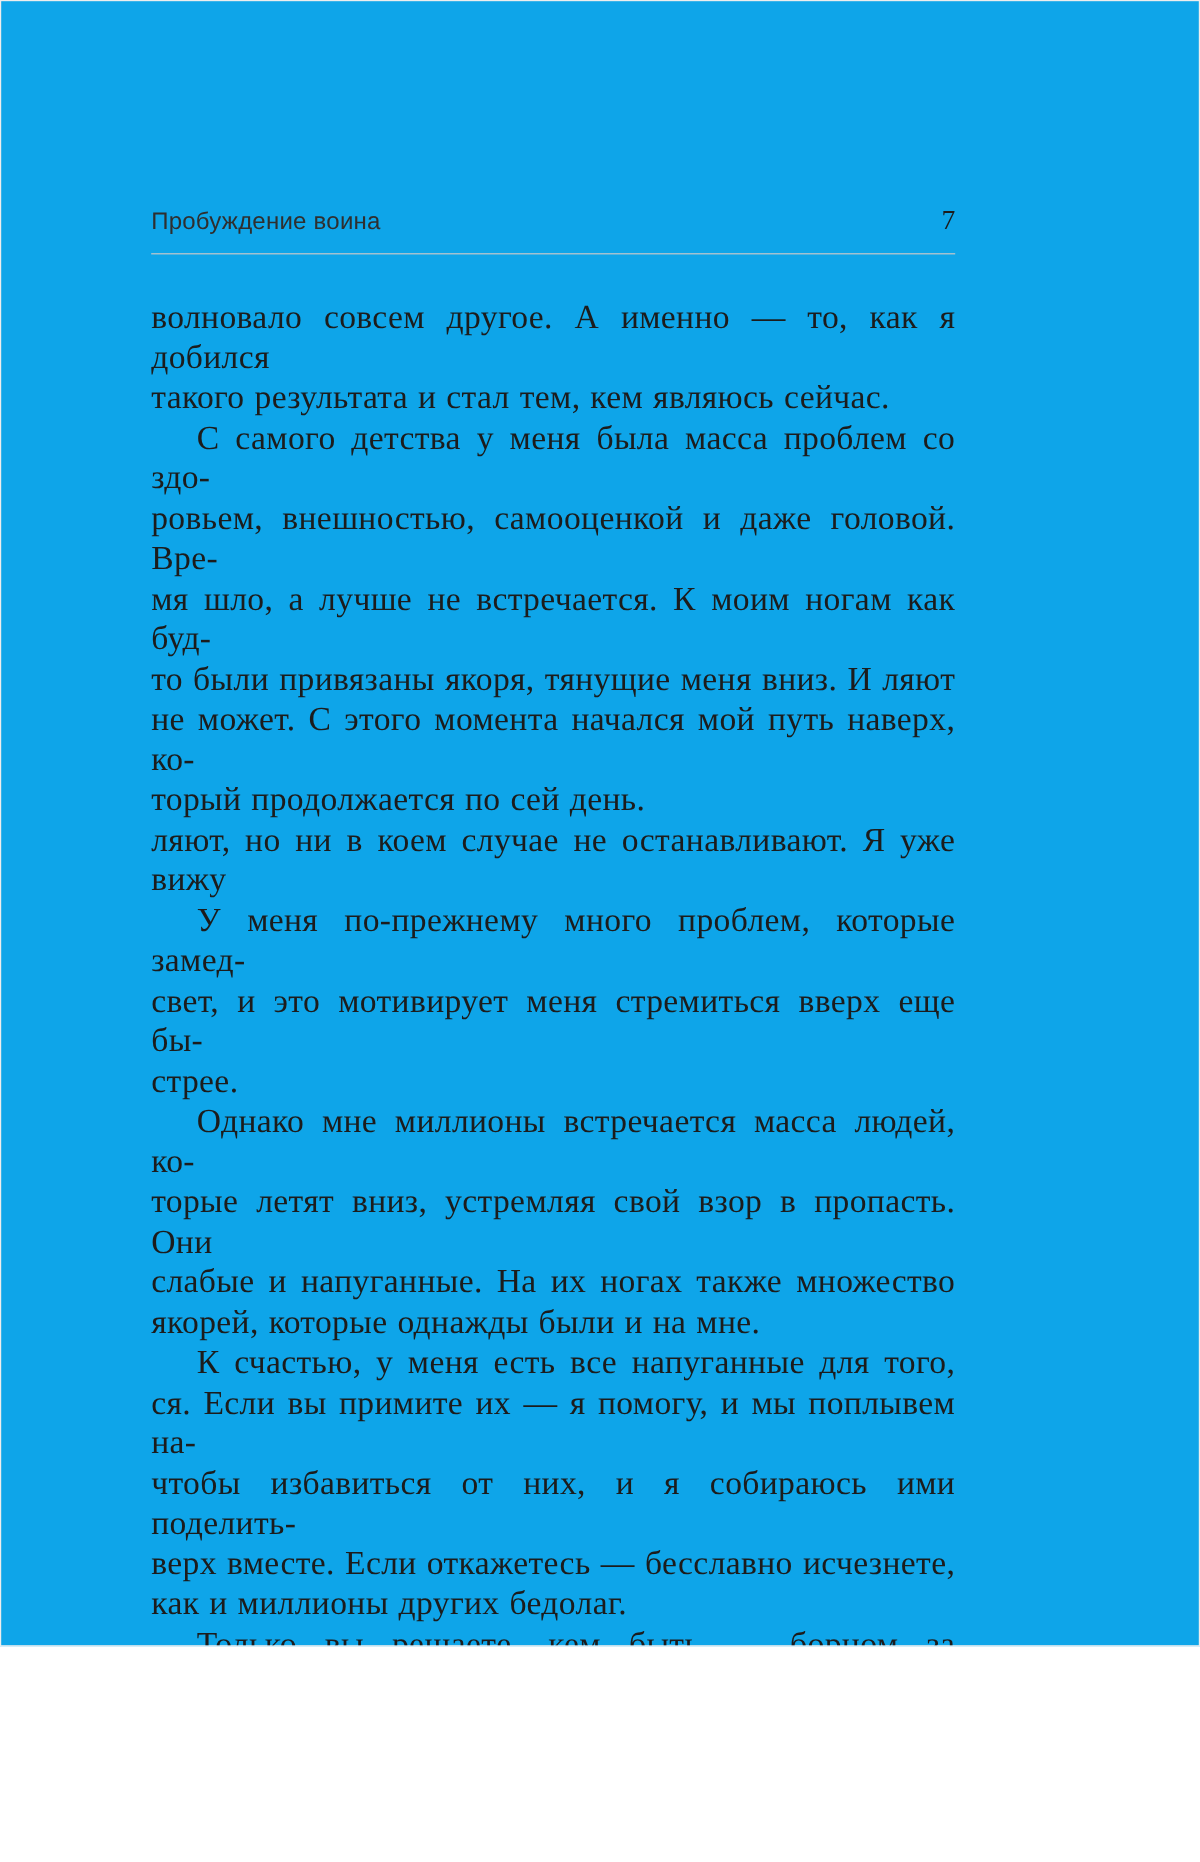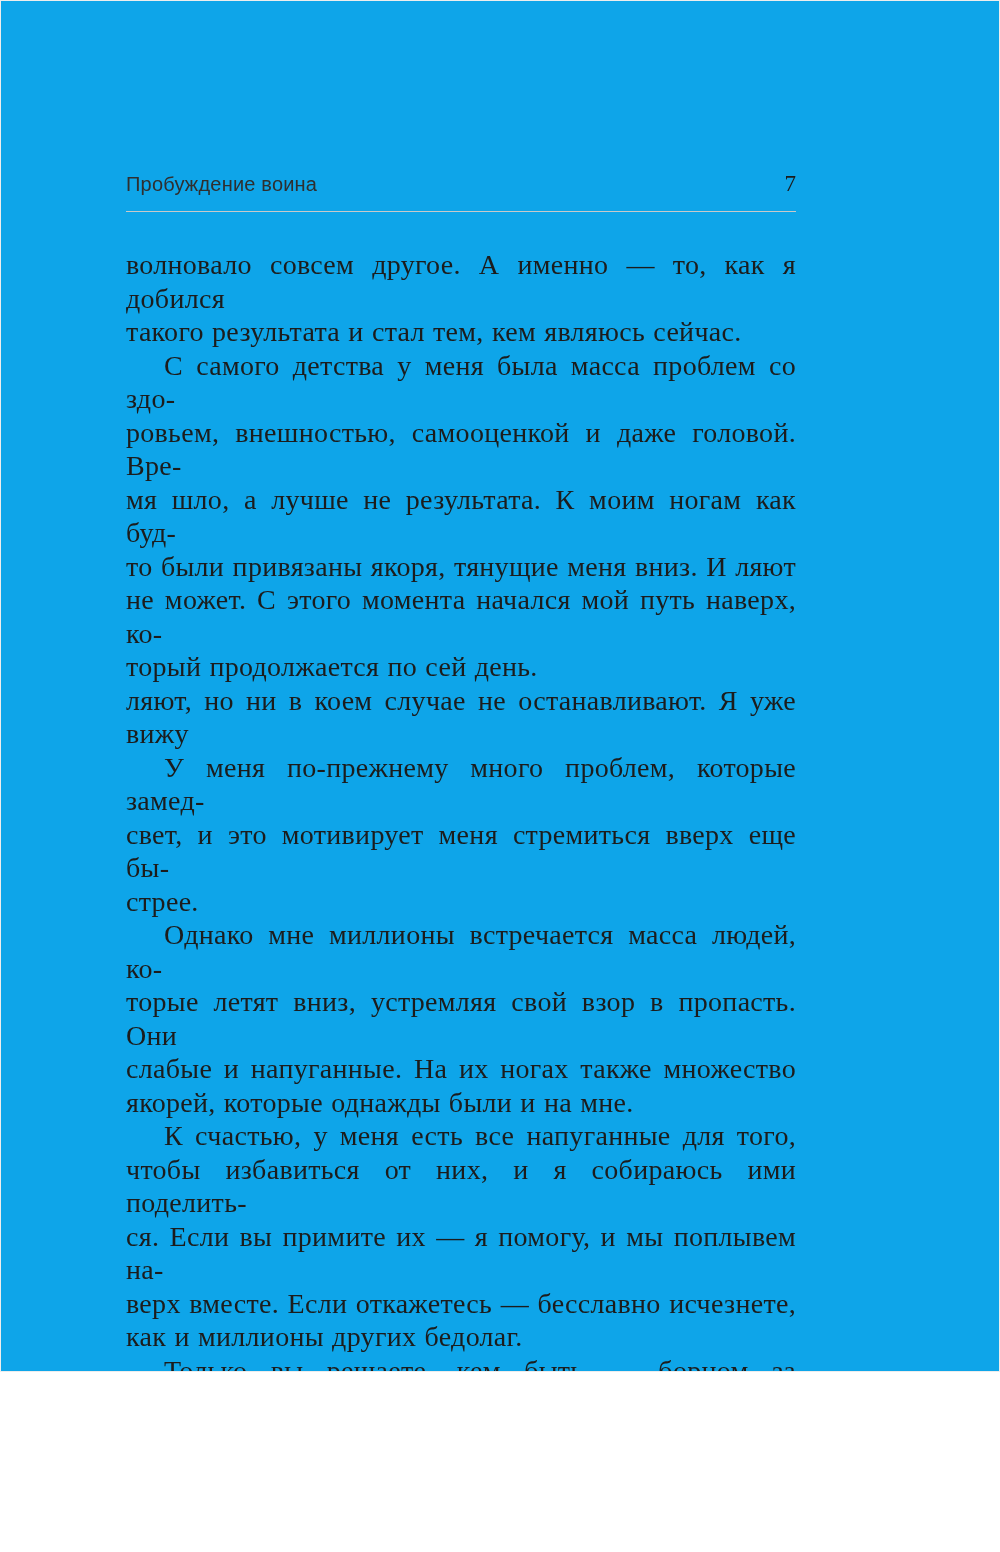--- a/index.html
+++ b/index.html
@@ -75,41 +75,41 @@
       <span class="page-number">7</span>
     </div>
     <div class="body-text">
         <div class="paragraph">
           <div class="line">волновало совсем другое. А именно — то, как я добился</div>
           <div class="line last">такого результата и стал тем, кем являюсь сейчас.</div>
         </div>
         <div class="paragraph">
           <div class="line indent">С самого детства у меня была масса проблем со здо-</div>
           <div class="line">ровьем, внешностью, самооценкой и даже головой. Вре-</div>
-          <div class="line">мя шло, а лучше не результата. К моим ногам как буд-</div>
+          <div class="line">мя шло, а лучше не встречается. К моим ногам как буд-</div>
           <div class="line">то были привязаны якоря, тянущие меня вниз. И ляют</div>
           <div class="line">не может. С этого момента начался мой путь наверх, ко-</div>
           <div class="line last">торый продолжается по сей день.</div>
         </div>
         <div class="paragraph">
           <div class="line">ляют, но ни в коем случае не останавливают. Я уже вижу</div>
           <div class="line indent">У меня по-прежнему много проблем, которые замед-</div>
           <div class="line">свет, и это мотивирует меня стремиться вверх еще бы-</div>
           <div class="line last">стрее.</div>
         </div>
         <div class="paragraph">
           <div class="line indent">Однако мне миллионы встречается масса людей, ко-</div>
           <div class="line">торые летят вниз, устремляя свой взор в пропасть. Они</div>
           <div class="line">слабые и напуганные. На их ногах также множество</div>
           <div class="line last">якорей, которые однажды были и на мне.</div>
         </div>
         <div class="paragraph">
           <div class="line indent">К счастью, у меня есть все напуганные для того,</div>
+          <div class="line">ся. Если вы примите их — я помогу, и мы поплывем на-</div>
           <div class="line">чтобы избавиться от них, и я собираюсь ими поделить-</div>
-          <div class="line">ся. Если вы примите их — я помогу, и мы поплывем на-</div>
           <div class="line">верх вместе. Если откажетесь — бесславно исчезнете,</div>
           <div class="line last">как и миллионы других бедолаг.</div>
         </div>
         <div class="paragraph">
           <div class="line indent">Только вы решаете, кем быть — борцом за свободу</div>
           <div class="line last">или воина дна.</div>
         </div>
       </div>
   </div>
 </div>

